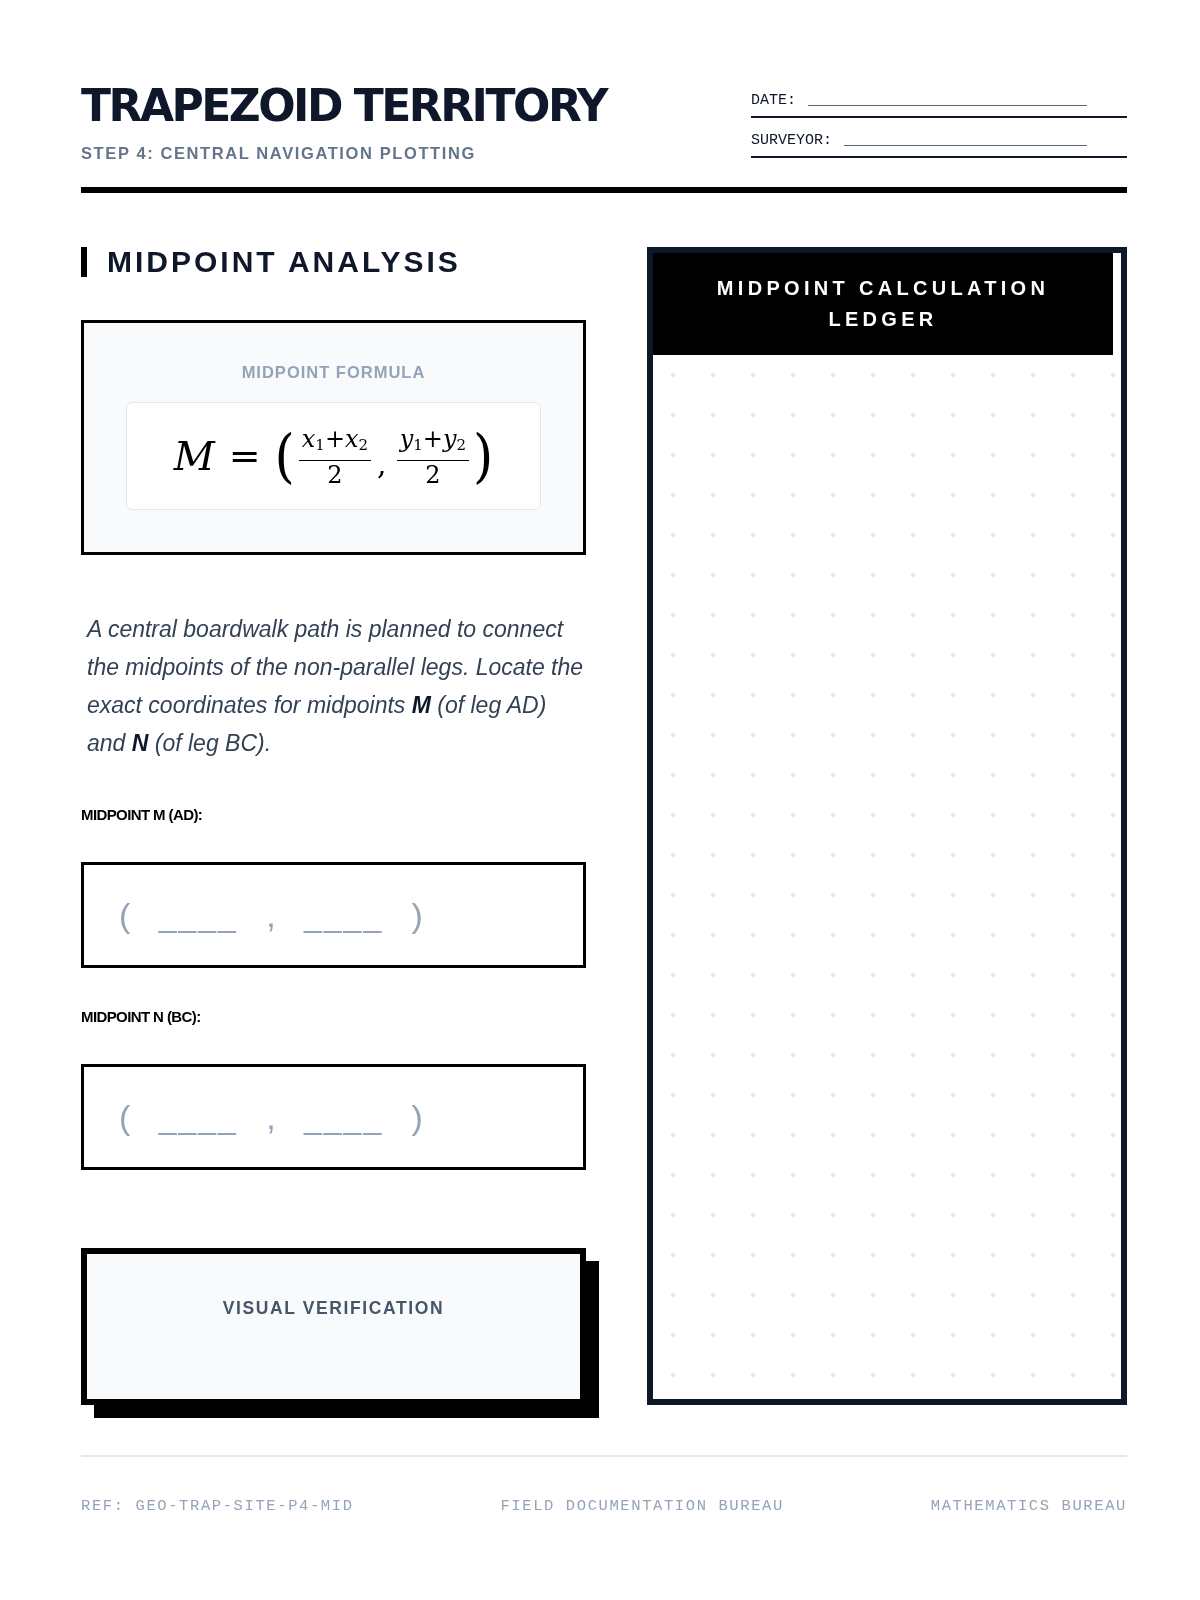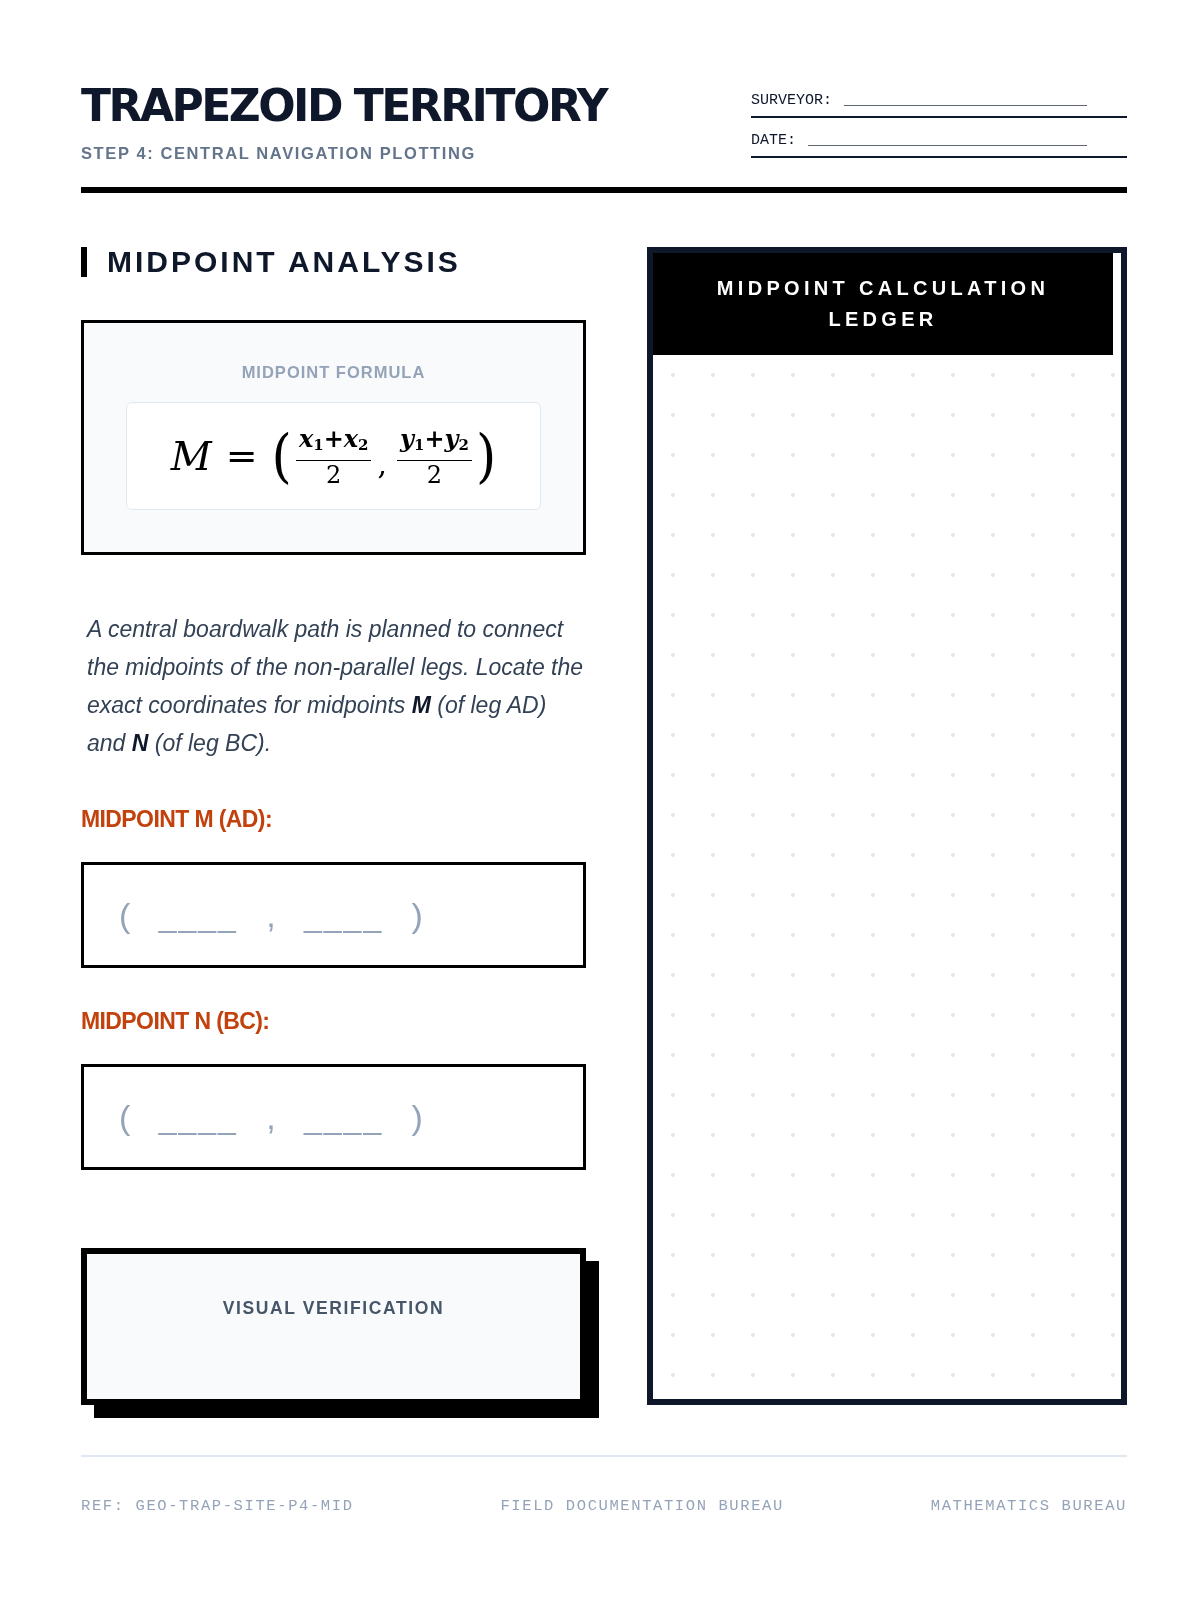--- a/index.html
+++ b/index.html
@@ -24,32 +24,32 @@
 
   
   .formula-box { position: absolute; left: 81px; top: 320px; width: 505px; height: 235px; border: 3px solid #000000; background: #f8fafc; }
   .formula-label { position: absolute; left: 0; right: 0; top: 40px; text-align: center; font-family: "Liberation Sans", sans-serif; font-weight: 700; font-size: 16.5px; letter-spacing: 1px; color: #94a3b8; }
   .formula-inner { position: absolute; left: 42px; top: 79px; width: 415px; height: 108px; background: #ffffff; border: 1.5px solid #e2e8f0; border-radius: 6px; display: flex; align-items: center; justify-content: center; }
   .math { font-family: "DejaVu Serif", "Liberation Serif", serif; color: #000000; display: flex; align-items: center; }
   .math .big { font-size: 40px; font-style: italic; }
   .math .eq { font-size: 38px; margin: 0 14px; }
   .math .paren { font-size: 52px; font-weight: 300; line-height: 1; transform: scaleY(1.1); }
   .frac { display: inline-flex; flex-direction: column; align-items: center; margin: 0 4px; }
-  .frac .num { font-size: 24px; font-style: italic; padding: 0 3px; border-bottom: 1.5px solid #000; line-height: 30px; white-space: nowrap; font-weight: bold; }
+  .frac .num { font-size: 24px; font-style: italic; padding: 0 3px; border-bottom: 1.5px solid #000; line-height: 30px; white-space: nowrap; }
   .frac .num sub { font-size: 15px; font-style: normal; vertical-align: -3px; }
   .frac .num .op { font-style: normal; }
   .frac .den { font-size: 24px; line-height: 28px; }
   .math .comma { font-size: 30px; margin: 14px 6px 0 2px; }
 
   
   .desc { position: absolute; left: 87px; top: 610px; width: 500px; font-family: "Liberation Sans", sans-serif; font-style: italic; font-size: 23px; line-height: 38px; color: #334155; }
   .desc b { font-weight: 700; color: #0f172a; }
 
   
-  .field-label { position: absolute; left: 81px; font-family: "Liberation Sans", sans-serif; font-weight: 700; font-size: 23px; letter-spacing: -0.6px; color: #c2410c; white-space: nowrap; text-align: right; }
+  .field-label { position: absolute; left: 81px; font-family: "Liberation Sans", sans-serif; font-weight: 700; font-size: 15px; letter-spacing: -0.6px; color: #000000; white-space: nowrap; text-align: right; }
   .answer-box { position: absolute; left: 81px; width: 505px; height: 106px; border: 3px solid #000000; background: #ffffff; display: flex; align-items: center; padding-left: 35px; }
   .answer-text { font-family: "Liberation Sans", sans-serif; font-size: 34px; color: #94a3b8; white-space: pre; letter-spacing: 0; }
   .answer-text .blank { letter-spacing: 2px; font-size: 32px; }
 
   
   .verify-shadow { position: absolute; left: 94px; top: 1261px; width: 505px; height: 157px; background: #000000; }
   .verify-box { position: absolute; left: 81px; top: 1248px; width: 505px; height: 157px; border: 6px solid #000000; background: #f8fafc; text-align: center; }
   .verify-title { margin-top: 44px; font-family: "Liberation Sans", sans-serif; font-weight: 700; font-size: 17.5px; letter-spacing: 1.6px; color: #475569; }
   .verify-text { margin-top: 18px; font-family: "Liberation Sans", sans-serif; font-size: 16.5px; color: #94a3b8; }
 
@@ -66,26 +66,26 @@
   .footer { position: absolute; left: 81px; top: 1497px; width: 1046px; display: flex; justify-content: space-between; font-family: "Liberation Mono", "DejaVu Sans Mono", monospace; font-size: 15.5px; letter-spacing: 1.6px; color: #94a3b8; white-space: nowrap; }
 </style>
 </head>
 <body>
 
 <div class="header">
   <div class="title">TRAPEZOID TERRITORY</div>
   <div class="subtitle">STEP 4: CENTRAL NAVIGATION PLOTTING</div>
   <div class="meta">
     <div class="meta-row">
+      <span class="meta-label">DATE:</span>
+      <span class="meta-blank">_______________________________</span>
+    </div>
+    <div class="meta-row">
       <span class="meta-label">SURVEYOR:</span>
       <span class="meta-blank">___________________________</span>
-    </div>
-    <div class="meta-row">
-      <span class="meta-label">DATE:</span>
-      <span class="meta-blank">_______________________________</span>
     </div>
   </div>
 </div>
 <div class="rule"></div>
 
 <div class="section-title">
   <div class="section-bar"></div>
   <div class="section-text">MIDPOINT ANALYSIS</div>
 </div>
 

